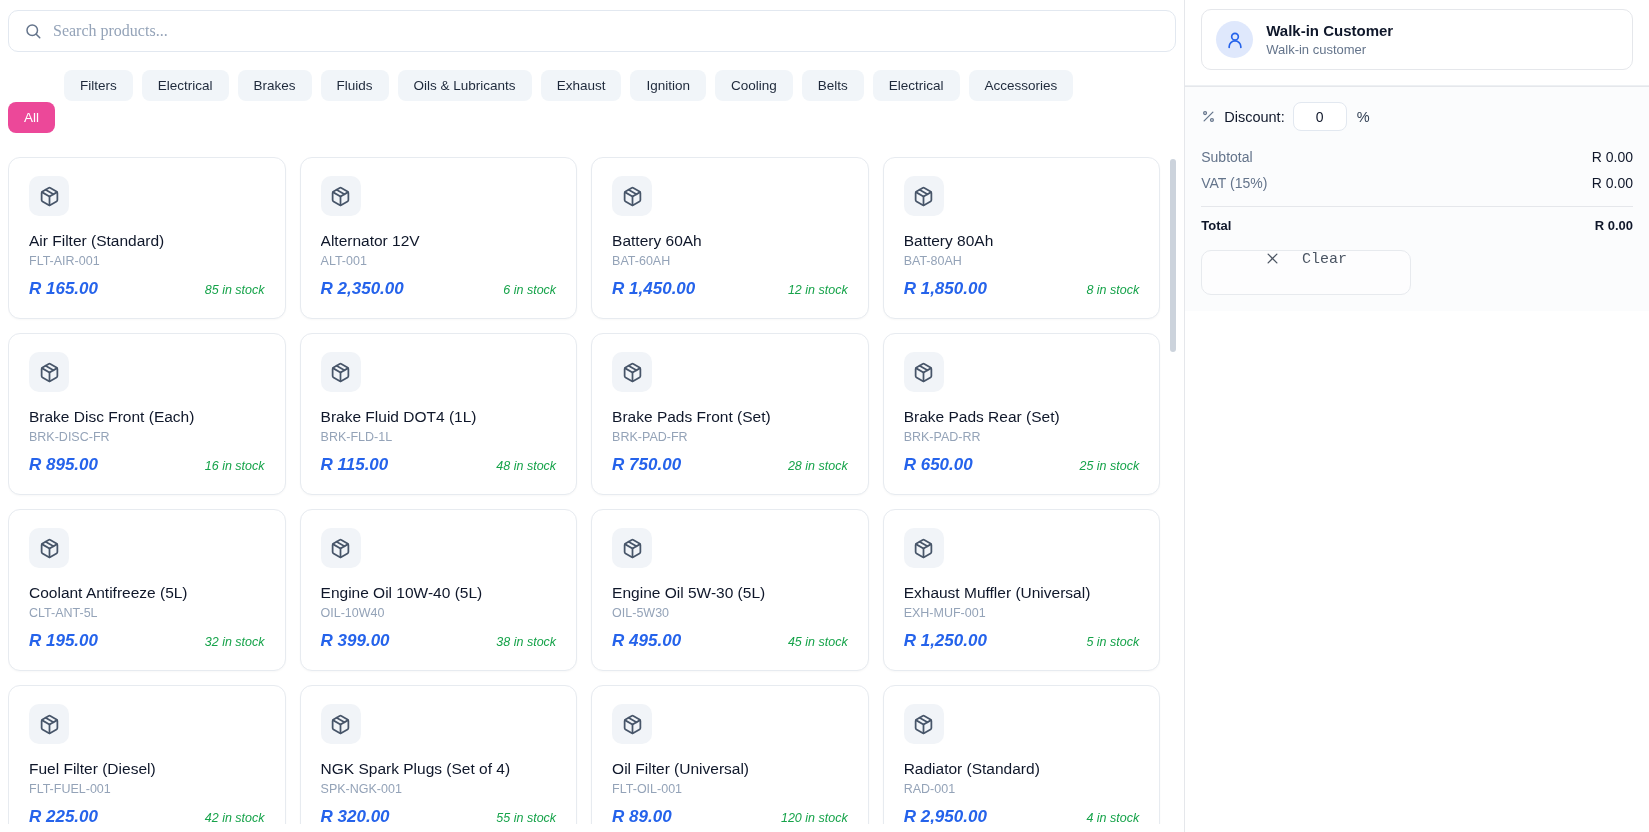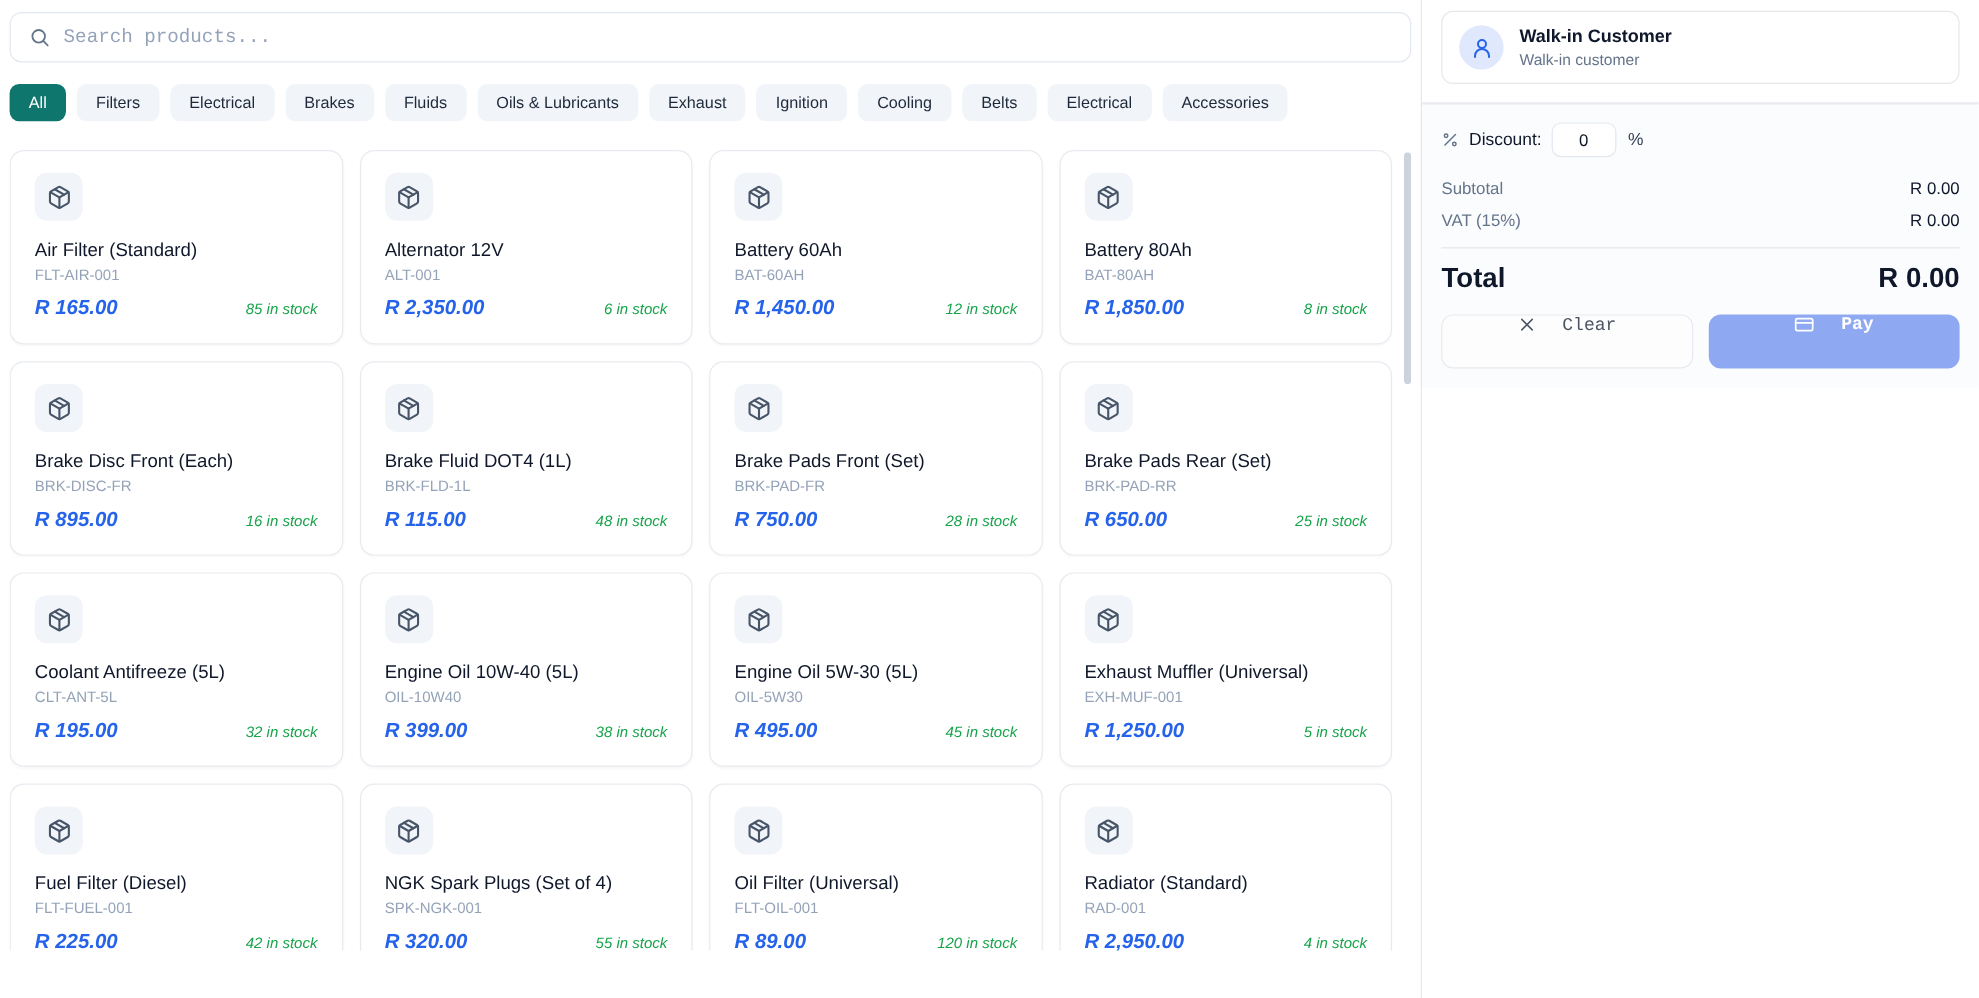--- a/index.html
+++ b/index.html
@@ -6,27 +6,27 @@
   html,body { width:1649px; height:832px; overflow:hidden; }
   body { font-family: "Liberation Sans", "DejaVu Sans", sans-serif; background:#ffffff; color:#0f172a; }
   .app { display:flex; width:1649px; height:832px; }
 
   
   .main { width:1210px; padding:10px 8px 0 8px; display:flex; flex-direction:column; }
   .search-bar { height:42px; border:1px solid #e2e8f0; border-radius:10px; background:#fff;
     display:flex; align-items:center; gap:11px; padding:0 15px; margin-bottom:18px; }
   .search-bar svg { flex:0 0 auto; color:#64748b; }
   .search-input { border:none; outline:none; flex:1; font-size:16px; color:#0f172a; background:transparent;
-    font-family:Liberation Mono, monospace; }
+    font-family:Liberation Serif, serif; }
   .search-input::placeholder { color:#94a3b8; }
 
   .chips { display:flex; gap:9px; margin-bottom:24px; }
   .chip { height:31px; padding:0 16px; border-radius:8px; background:#f1f5f9; color:#1e293b;
     font-size:13.5px; font-weight:500; display:flex; align-items:center; cursor:pointer; white-space:nowrap; }
-  .chip.active { background:#0f766e; color:#ffffff; }
+  .chip.active { background:#ec4899; color:#ffffff;margin-top:32px; }
 
   .grid-wrap { position:relative; height:667px; overflow:hidden; }
   .grid { display:grid; grid-template-columns:repeat(4, 1fr); gap:14px; padding-right:16px; }
   .card { background:#fff; border:1px solid #e7ebf0; border-radius:12px; padding:18px 20px 20px;
     height:162px; cursor:pointer; box-shadow:0 1px 2px rgba(16,24,40,.03); }
   .tile { width:40px; height:40px; border-radius:10px; background:#f1f4f8; color:#475569;
     display:flex; align-items:center; justify-content:center; }
   .p-name { margin-top:16px; font-size:15.5px; font-weight:400; color:#0f172a; white-space:nowrap; overflow:hidden; }
   .p-sku { margin-top:4px; font-size:12.5px; color:#94a3b8; }
   .p-row { margin-top:11px; display:flex; justify-content:space-between; align-items:baseline;font-style:italic; }
@@ -56,21 +56,21 @@
   .discount-row svg { color:#64748b; }
   .discount-label { font-size:14.5px; color:#0f172a; }
   .discount-input { width:54px; height:29px; border:1px solid #e2e8f0; border-radius:8px; background:#fff;
     text-align:center; font-size:14px; color:#0f172a; outline:none;
     font-family:"Liberation Sans","DejaVu Sans",sans-serif; }
   .discount-unit { font-size:14.5px; color:#334155; margin-left:2px; }
   .sum-row { display:flex; justify-content:space-between; font-size:14px; color:#64748b; padding:5px 0; }
   .sum-val { color:#0f172a; }
   .sum-divider { border:none; border-top:1px solid #e5e7eb; margin:10px 0 11px; }
   .total-row { display:flex; justify-content:space-between; align-items:baseline; margin-bottom:17px; }
-  .total-label, .total-val { font-size:23px; font-weight:700; color:#0f172a; }
+  .total-label, .total-val { font-size:13px; font-weight:700; color:#0f172a; }
   .btn-row { display:grid; grid-template-columns:1fr 1fr; gap:13px; }
   .btn { height:45px; border-radius:10px; font-size:15px; display:flex; 
     justify-content:center; gap:22px; cursor:pointer; border:none;
     font-family:Liberation Mono, monospace; }
   .btn-clear { background:#fdfdfe; border:1px solid #e7eaee; color:#4b5563; }
   .btn-pay { background:#8ea9f2; color:#ffffff; font-weight:600; }
 </style>
 </head>
 <body>
 
@@ -453,25 +453,16 @@
       <div class="btn-row">
         <button class="btn btn-clear">
           <span style="display:flex;">
             <svg width="15" height="15" viewBox="0 0 24 24" fill="none" stroke="currentColor" stroke-width="2" stroke-linecap="round">
                 <line x1="5" y1="5" x2="19" y2="19"></line>
                 <line x1="19" y1="5" x2="5" y2="19"></line>
               </svg>
           </span>
           <span>Clear</span>
         </button>
-        <button class="btn btn-pay">
-          <span style="display:flex;">
-            <svg width="17" height="17" viewBox="0 0 24 24" fill="none" stroke="currentColor" stroke-width="2" stroke-linecap="round" stroke-linejoin="round">
-                <rect x="2" y="5" width="20" height="14" rx="2"></rect>
-                <line x1="2" y1="10" x2="22" y2="10"></line>
-              </svg>
-          </span>
-          <span>Pay</span>
-        </button>
       </div>
     </div>
   </div>
 </div>
 
 </body></html>

